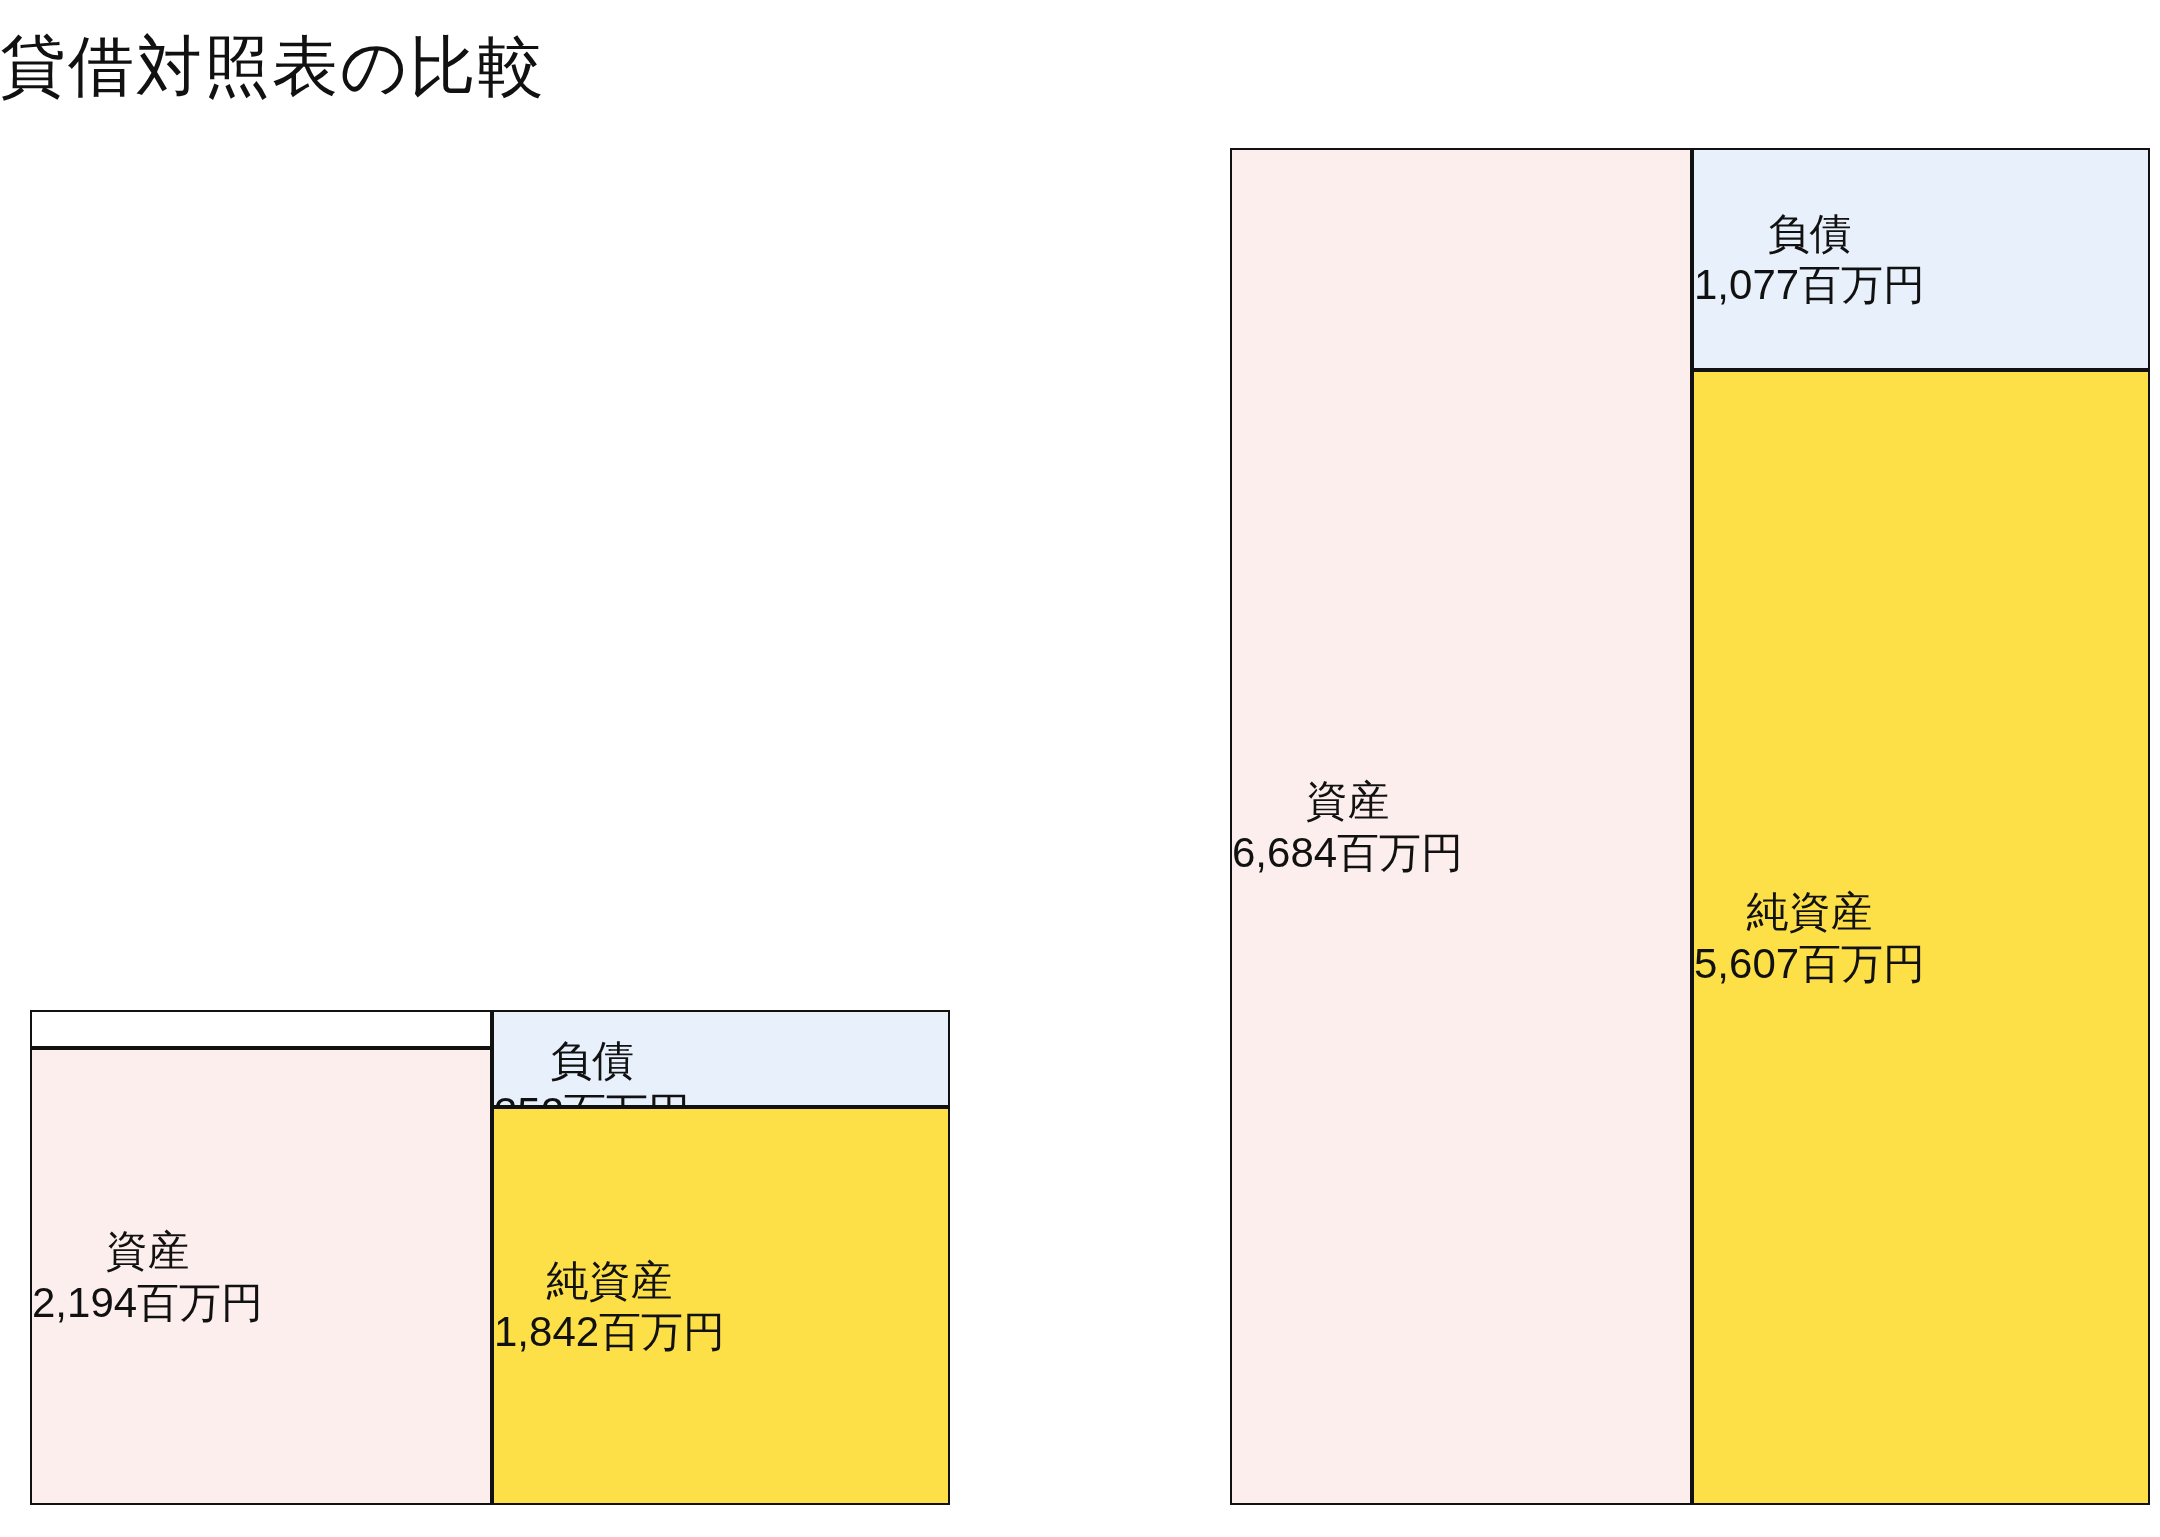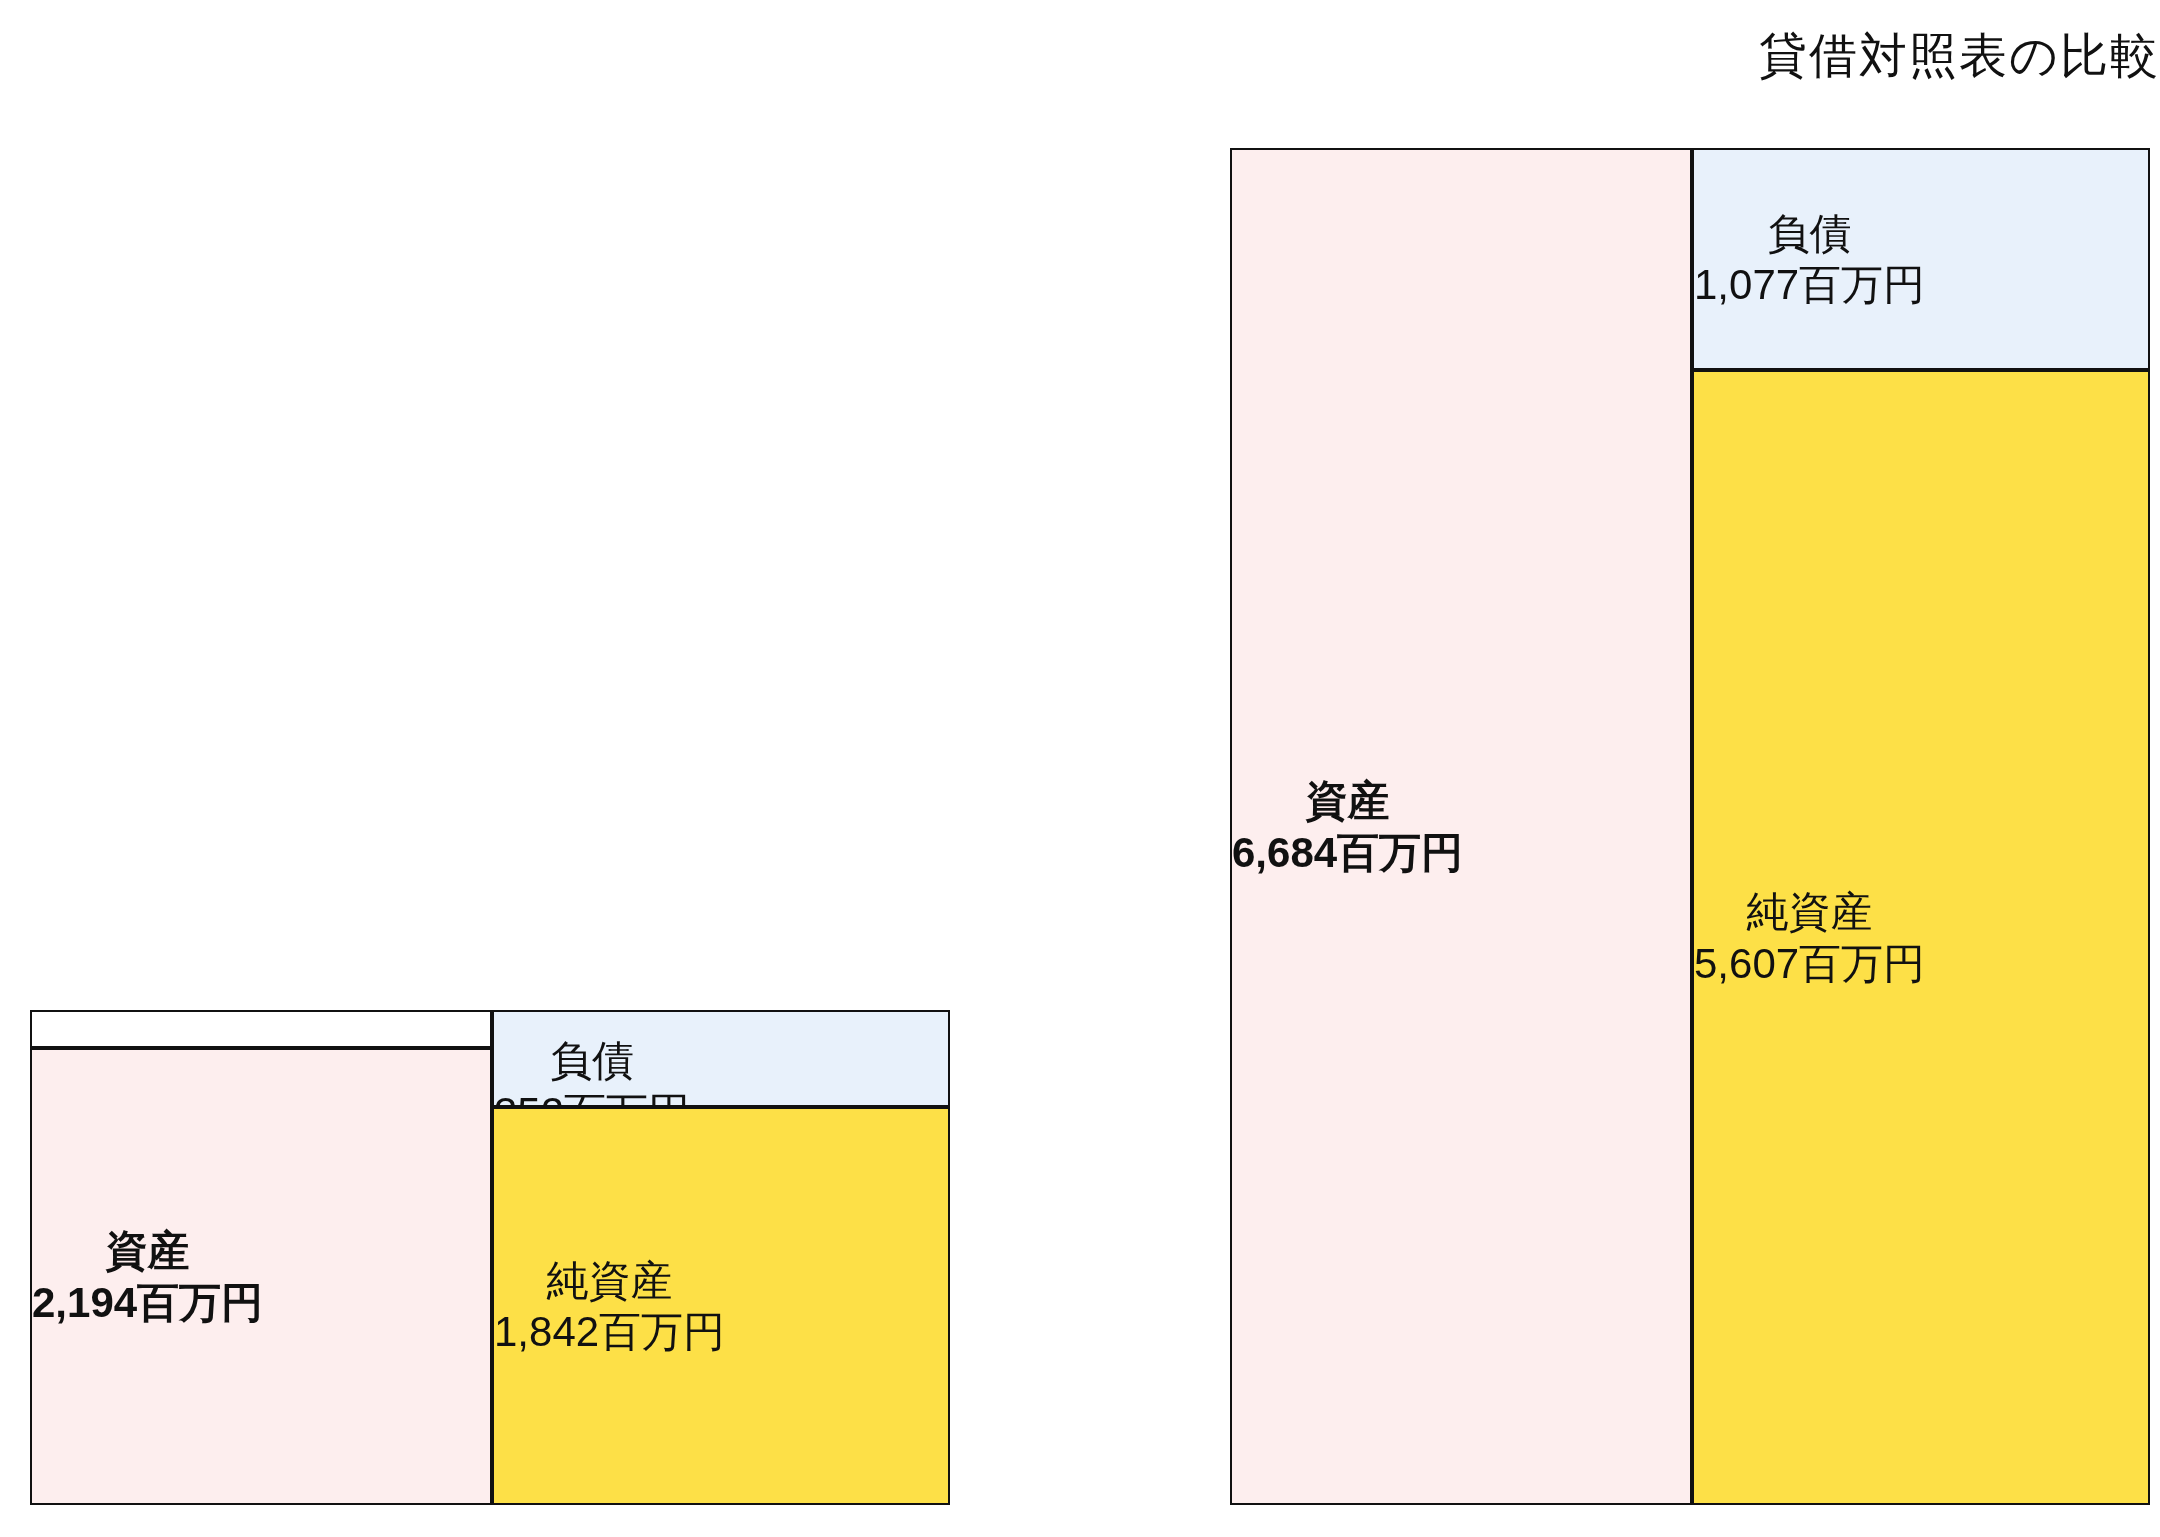--- a/index.html
+++ b/index.html
@@ -13,22 +13,22 @@
     position: relative;
     font-family: "Liberation Sans", "DejaVu Sans", sans-serif;
     color: #111111;
     overflow: hidden;
   }
   #chart-title {
     position: absolute;
     top: 30px;
     left: 0;
     width: 2160px;
-    text-align: right;
-    font-size: 48px;
+    text-align: left;
+    font-size: 66px;
     line-height: 1.1;
     letter-spacing: 2px;
     color: #111111;
   }
 
   .bs-group {
     position: absolute;
   }
 
   .box {
@@ -40,21 +40,21 @@
     justify-content: flex-start;
     text-align: center;
   }
   .box .lbl {
     font-size: 42px;
     line-height: 1.22;
     white-space: nowrap;
   }
 
   
-  .assets   { background: #fdeeee; font-weight: bold; }
+  .assets   { background: #fdeeee; }
   .liab     { background: #e8f1fb; }
   .equity   { background: #fde047; }
   .blank    { background: #ffffff; }
 
   
   #bs-left { left: 30px; top: 1010px; width: 920px; height: 495px; }
   #left-assets-blank { left: 0px;   top: 0px;   width: 462px; height: 38px; }
   #left-assets       { left: 0px;   top: 38px;  width: 462px; height: 457px; }
   #left-liab         { left: 462px; top: 0px;   width: 458px; height: 97px; }
   #left-equity       { left: 462px; top: 97px;  width: 458px; height: 398px; }

